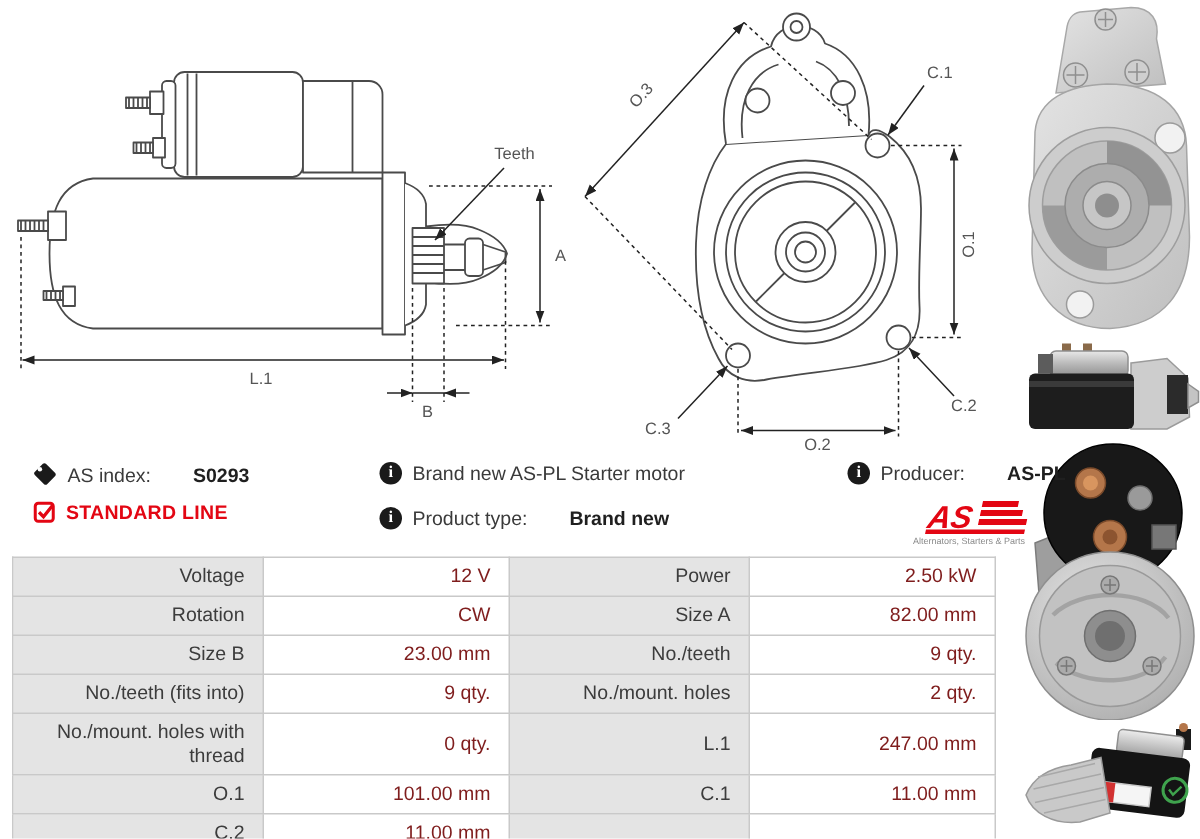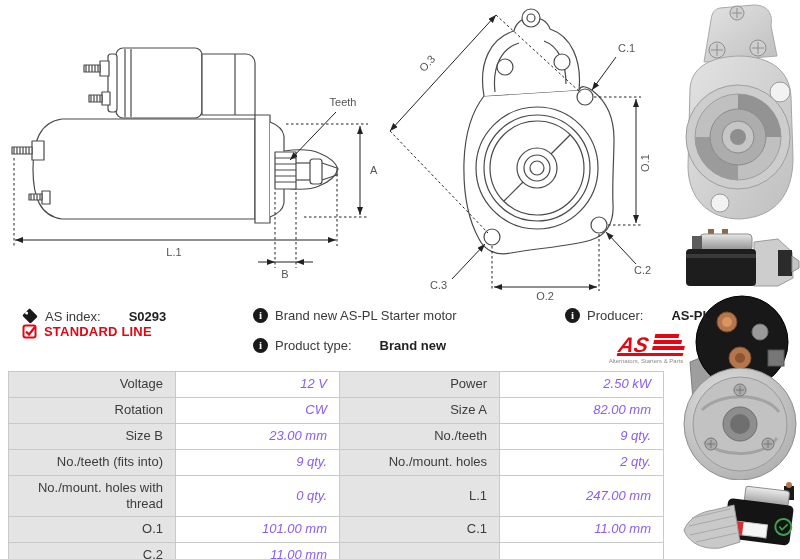--- a/index.html
+++ b/index.html
@@ -32,21 +32,21 @@
     font-size:13px;
   }
   #spec-table td{
     border:1px solid #c9c9c9;
     text-align:right;vertical-align:middle;
     padding:2px 12px 2px 6px;
     height:21px;line-height:1.25;
   }
   #spec-table tr.tall td{height:36px;}
   #spec-table td.lbl{background:#e4e4e4;color:#3c3c3c;}
-  #spec-table td.val{background:#ffffff;color:#8b5cf6;font-style:italic;}
+  #spec-table td.val{background:#ffffff;color:#7f1d1d;}
   
   .part{fill:none;stroke:#4a4a4a;stroke-width:1.2;stroke-linejoin:round;}
   .partw{fill:#ffffff;stroke:#4a4a4a;stroke-width:1.2;stroke-linejoin:round;}
   .dim{fill:none;stroke:#222;stroke-width:1;}
   .ext{fill:none;stroke:#222;stroke-width:1;stroke-dasharray:2.5,2.5;}
   .dlabel{font-family:"Liberation Sans",sans-serif;font-size:11px;fill:#555;}
 </style>
 </head>
 <body>
 
@@ -275,21 +275,21 @@
 
 <div class="info-row" style="left:22px;top:308px;">
   <svg width="16" height="16" viewBox="0 0 16 16">
     <path d="M1,6.8 L6.6,1.2 C7.1,0.7 8.1,0.7 8.6,1.2 L14.8,7.4 C15.3,7.9 15.3,8.9 14.8,9.4 L9.4,14.8 C8.9,15.3 7.9,15.3 7.4,14.8 L1.2,8.6 C0.9,8.3 0.7,7.9 0.7,7.4 Z" fill="#1a1a1a"></path>
     <circle cx="4.6" cy="4.9" r="1.5" fill="#fff"></circle>
   </svg>
   <span>AS index:</span>
   <b>S0293</b>
 </div>
 
-<div class="info-row" style="left:22px;top:324px;">
+<div class="info-row" style="left:22px;top:334px;">
   <svg width="15" height="15" viewBox="0 0 15 15">
     <rect x="1.5" y="1.5" width="12" height="12" rx="2" fill="none" stroke="#e30613" stroke-width="2"></rect>
     <path d="M4,7.5 L7,10.5 L13,3" stroke="#e30613" stroke-width="2.2" fill="none"></path>
   </svg>
   <span class="red-line">STANDARD LINE</span>
 </div>
 
 <div class="info-row" style="left:253px;top:308px;">
   <span class="info-dot">i</span>
   <span>Brand new AS-PL Starter motor</span>

